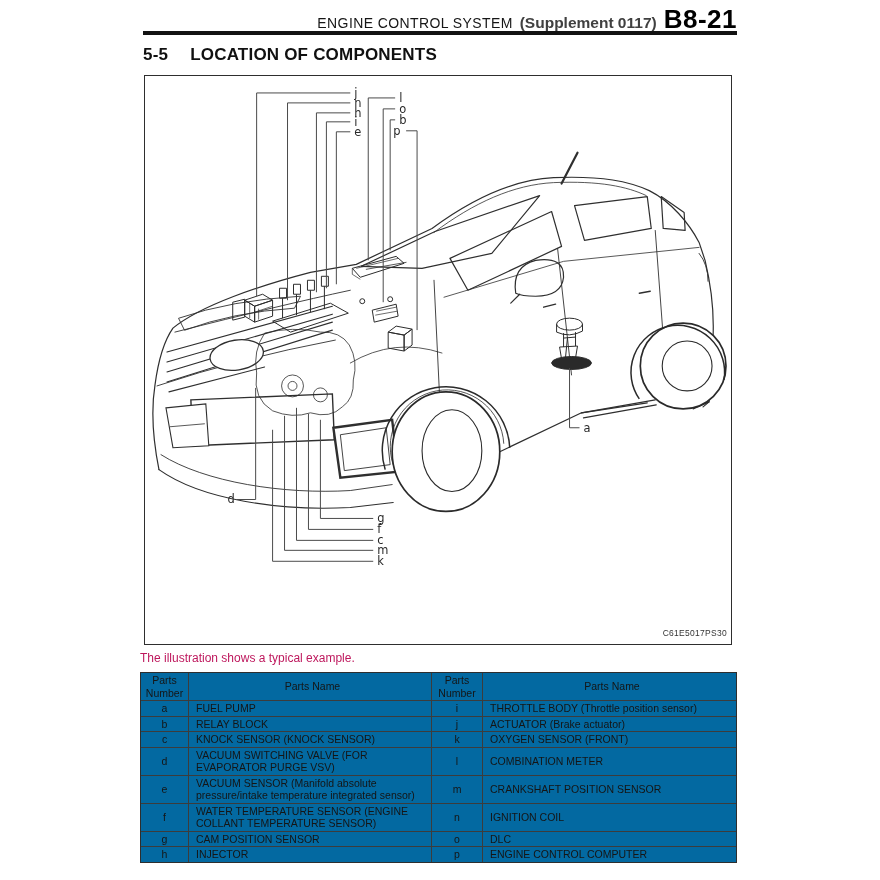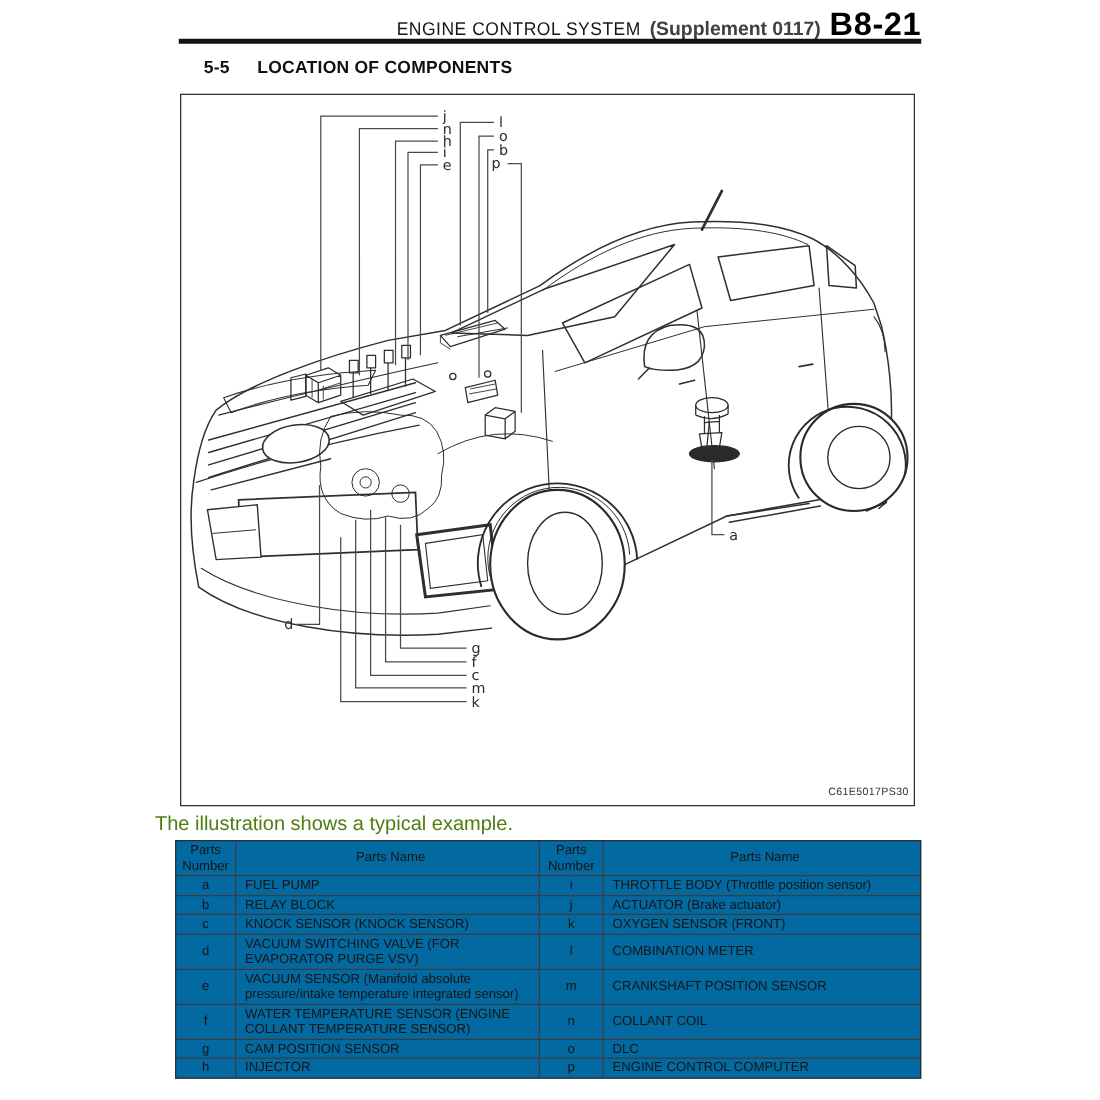--- a/index.html
+++ b/index.html
@@ -16,33 +16,33 @@
     left:143px;top:4px;width:594px;height:27px;
     display:flex;align-items:baseline;justify-content:flex-end;gap:7px;
   }
   .hdr-system{font-size:14px;letter-spacing:.4px;color:#161616;transform:scaleY(1.05);margin-top:10px;}
   .hdr-supp{font-size:15.5px;font-weight:bold;color:#404040;}
   .hdr-code{font-size:26px;font-weight:bold;letter-spacing:.5px;color:#000;}
   .header-rule{left:143px;top:31px;width:594px;height:4px;background:#121212;}
 
   
   .section-title{left:143px;top:45px;display:flex;gap:22px;
-    font-size:14px;font-weight:bold;color:#101010;letter-spacing:.2px;margin-left:20px;}
+    font-size:17px;font-weight:bold;color:#101010;letter-spacing:.2px;}
 
   
   .diagram-panel{
     left:144px;top:75px;width:588px;height:570px;
     border:1.6px solid #2e2e2e;background:#fff;box-sizing:border-box;
   }
   .diagram-panel svg{display:block;width:100%;height:100%;}
   text.callout{font-family:"DejaVu Sans",sans-serif;font-size:11.5px;fill:#2a2a2a;}
   text.figcode{font-family:"Liberation Sans",sans-serif;font-size:8.5px;fill:#333;letter-spacing:.3px;}
 
   
-  .caption{left:124px;top:651px;font-size:16px;color:#4d7c0f;}
+  .caption{left:140px;top:651px;font-size:12px;color:#be185d;}
 
   
   .parts-table{
     left:140px;top:672px;width:597px;
     border:1.5px solid #2e2e2e;box-sizing:border-box;
     display:grid;grid-template-columns:48px 243px 51px 253px;
     font-size:10.5px;line-height:12.5px;color:#151515;background:#0369a1;
   }
   .cell{
     border-right:1px solid #3c3c3c;border-bottom:1px solid #3c3c3c;
@@ -239,21 +239,21 @@
     <div class="cell name">VACUUM SWITCHING VALVE (FOR EVAPORATOR PURGE VSV)</div>
     <div class="cell num">l</div>
     <div class="cell name">COMBINATION METER</div>
     <div class="cell num">e</div>
     <div class="cell name">VACUUM SENSOR (Manifold absolute pressure/intake temperature integrated sensor)</div>
     <div class="cell num">m</div>
     <div class="cell name">CRANKSHAFT POSITION SENSOR</div>
     <div class="cell num">f</div>
     <div class="cell name">WATER TEMPERATURE SENSOR (ENGINE COLLANT TEMPERATURE SENSOR)</div>
     <div class="cell num">n</div>
-    <div class="cell name">COLLANT COIL</div>
+    <div class="cell name">IGNITION COIL</div>
     <div class="cell num">g</div>
     <div class="cell name">CAM POSITION SENSOR</div>
     <div class="cell num">o</div>
     <div class="cell name">DLC</div>
     <div class="cell num last-row">h</div>
     <div class="cell name last-row">INJECTOR</div>
     <div class="cell num last-row">p</div>
     <div class="cell name last-row">ENGINE CONTROL COMPUTER</div>
   </div>
 

